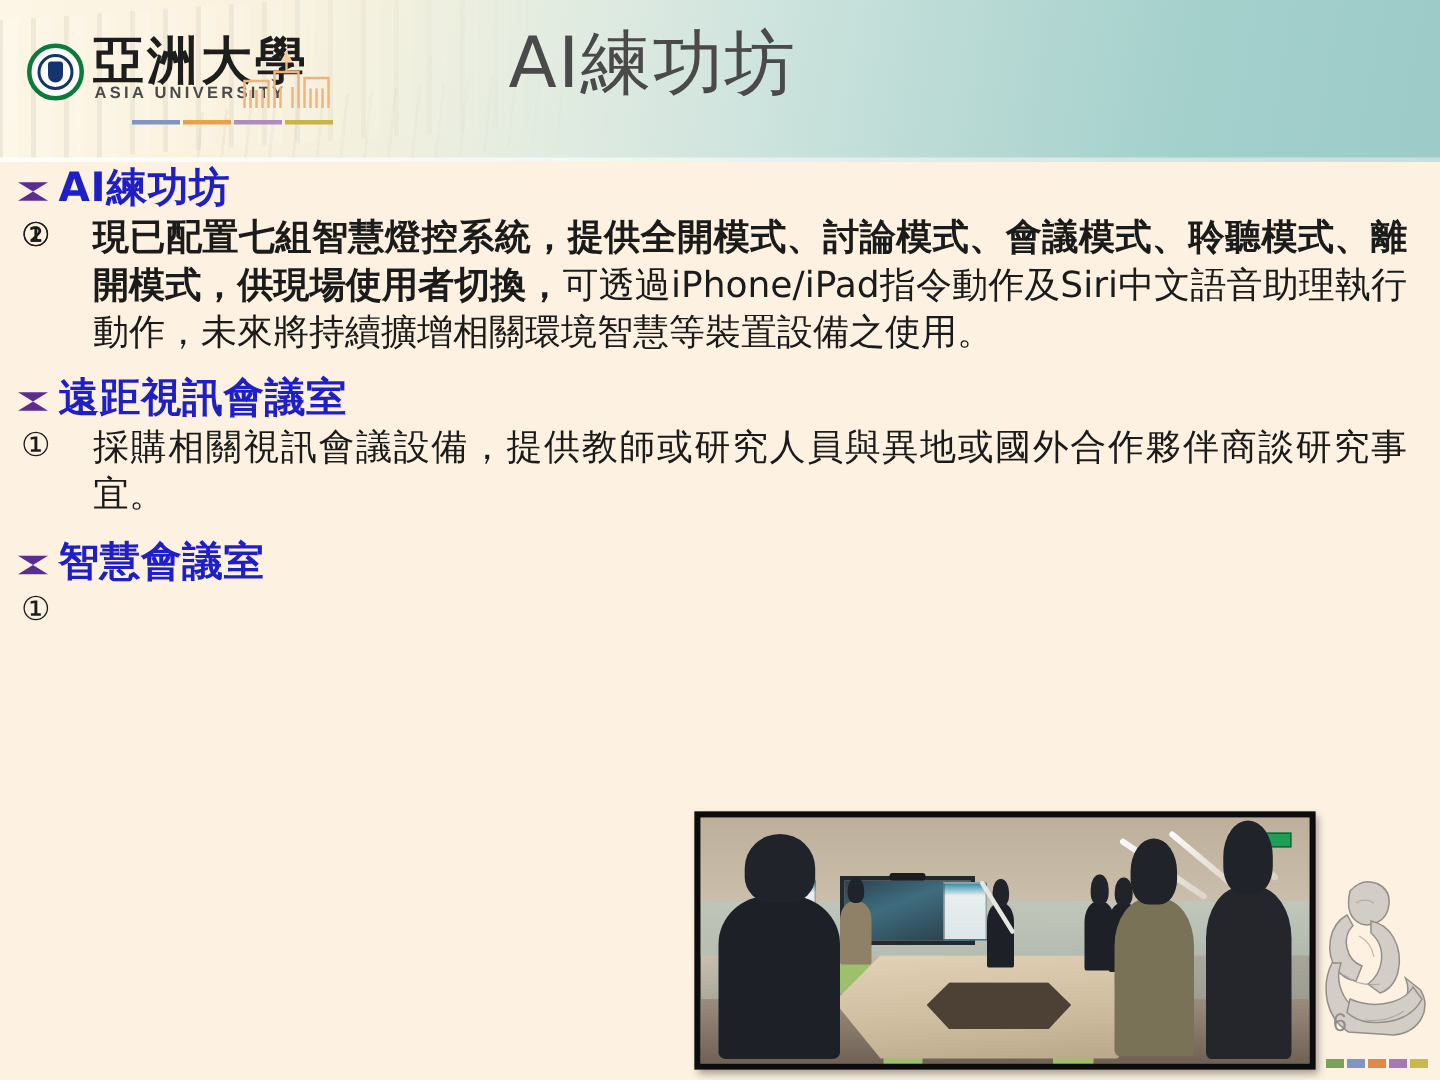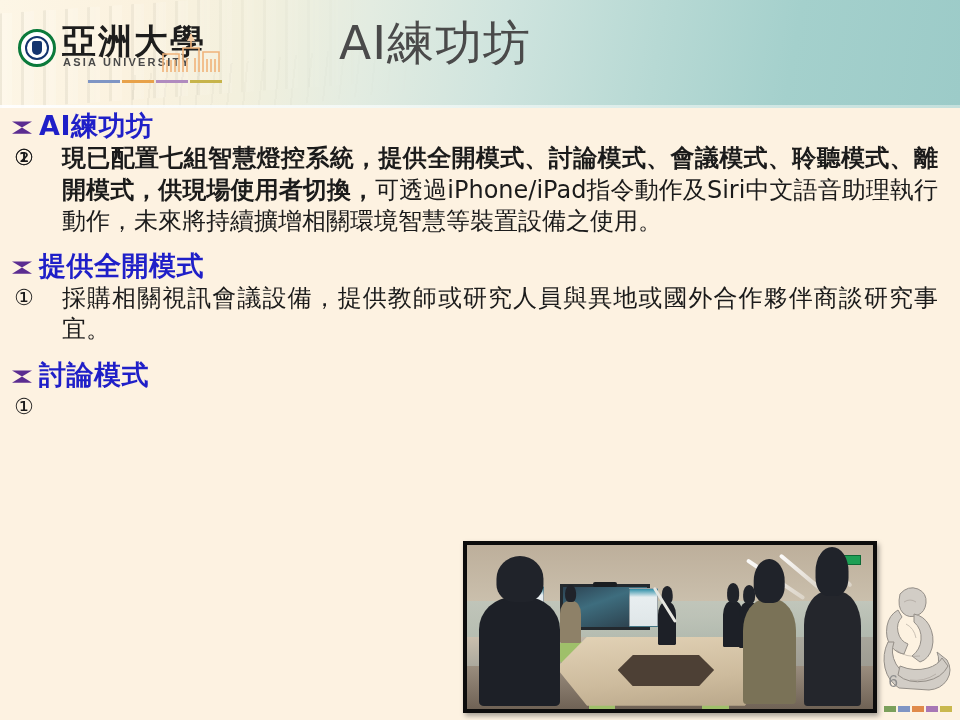--- a/index.html
+++ b/index.html
@@ -400,36 +400,36 @@
           <span class="num">②</span><span class="txt-bold">現已配置七組智慧燈控系統，提供全開模式、討論模式、會議模式、聆聽模式、離開模式，供現場使用者切換，</span><span class="txt">可透過iPhone/iPad指令動作及Siri中文語音助理執行動作，未來將持續擴增相關環境智慧等裝置設備之使用。</span>
         </li>
       </ol>
     </div>
 
     <div class="gap-m"></div>
 
     <div class="section">
       <div class="sec-head">
         <span class="diamond"></span>
-        <span class="sec-head-text">提供全開模式</span>
+        <span class="sec-head-text">遠距視訊會議室</span>
       </div>
       <ol class="items">
         <li>
           <span class="num">①</span>
           <span class="txt">採購相關視訊會議設備，提供教師或研究人員與異地或國外合作夥伴商談研究事宜。</span>
         </li>
       </ol>
     </div>
 
     <div class="gap-m"></div>
 
     <div class="section">
       <div class="sec-head">
         <span class="diamond"></span>
-        <span class="sec-head-text">討論模式</span>
+        <span class="sec-head-text">智慧會議室</span>
       </div>
       <ol class="items">
         <li>
           <span class="num">①</span>
         </li>
       </ol>
     </div>
 
   </div>
 

